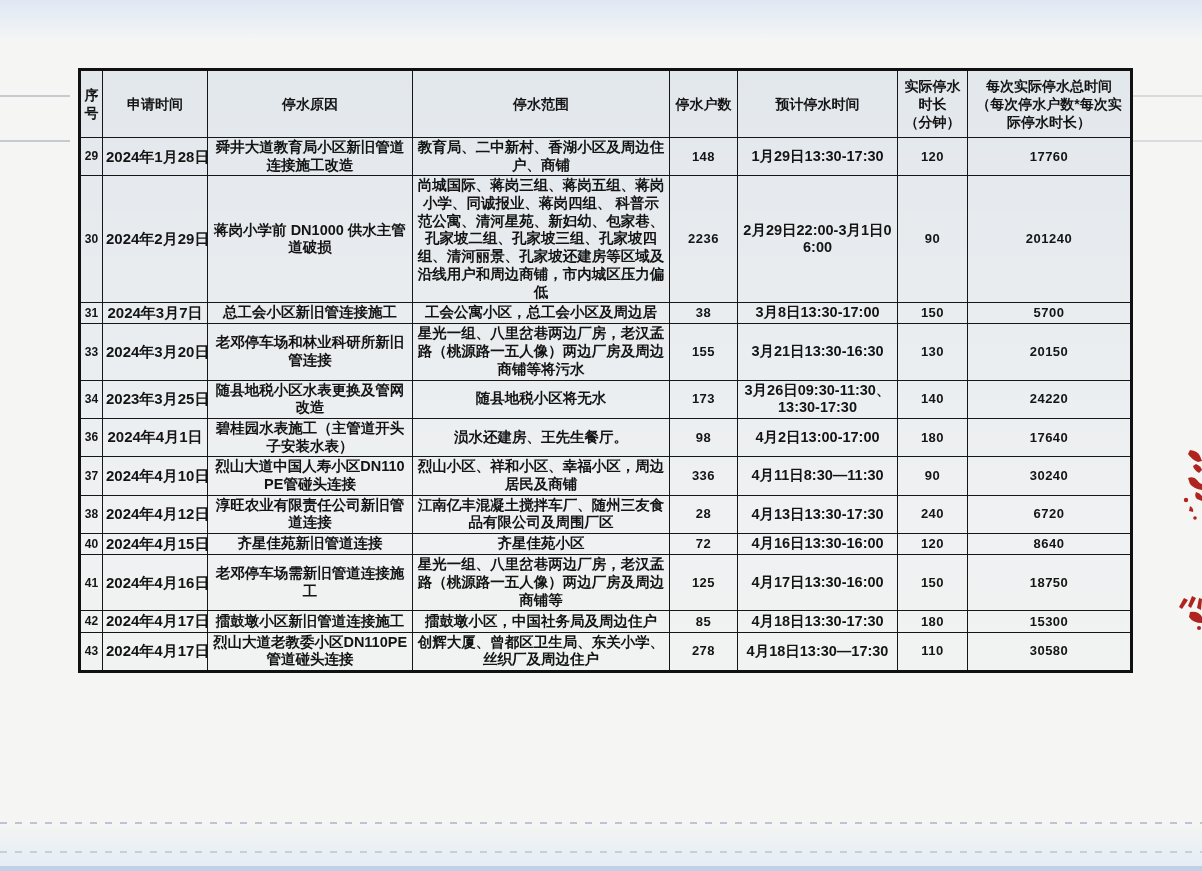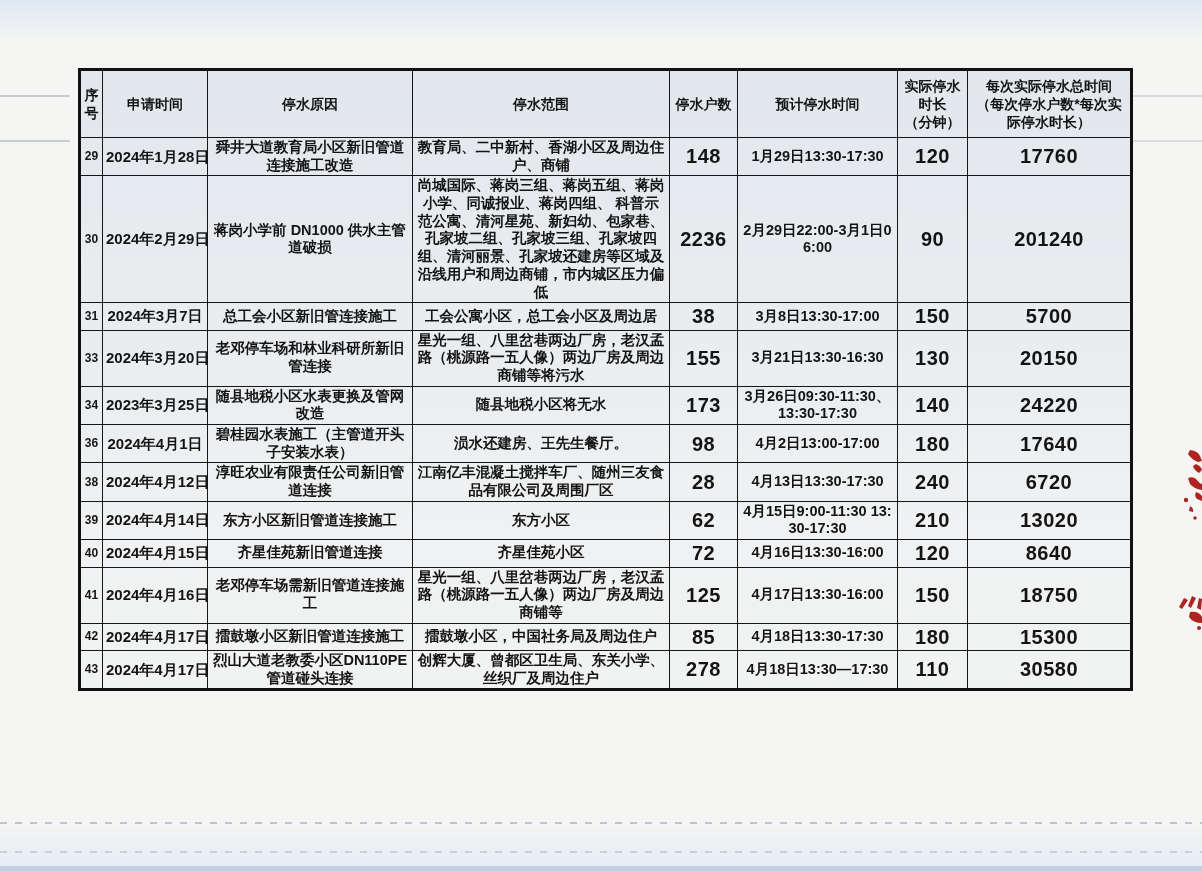--- a/index.html
+++ b/index.html
@@ -29,21 +29,21 @@
   table{border-collapse:collapse;table-layout:fixed;width:1052px;
     background:linear-gradient(180deg,#e2e7ec 0%,#e8ecef 35%,#eff1f2 75%,#f1f2f2 100%);}
   th,td{border:1.6px solid #161616;text-align:center;vertical-align:middle;
     padding:1px 3px;font-weight:700;line-height:1.22;
     word-break:break-all;overflow:hidden;}
   table{border:3px solid #111;}
   thead th{height:64px;font-size:14px;white-space:pre-line;line-height:1.3;}
   td{font-size:14.5px;min-height:20px;}
   td.c-seq{font-size:12px;padding:1px 0;}
   td.c-applied{font-size:15px;white-space:nowrap;}
-  td.c-households,td.c-duration,td.c-total{font-size:20px;letter-spacing:.5px;}
+  td.c-households,td.c-duration,td.c-total{font-size:13px;letter-spacing:.5px;}
   td.c-planned{font-size:14.5px;margin-left:48px;}
   tr{page-break-inside:avoid;}
 
   
   .ink{position:absolute;pointer-events:none;}
   .ink-upper{left:1176px;top:448px;}
   .ink-lower{left:1178px;top:592px;}
 </style>
 </head>
 <body>
@@ -142,38 +142,38 @@
           <td class="c-seq">36</td>
           <td class="c-applied">2024年4月1日</td>
           <td class="c-reason">碧桂园水表施工（主管道开头子安装水表）</td>
           <td class="c-scope">涢水还建房、王先生餐厅。</td>
           <td class="c-households">98</td>
           <td class="c-planned">4月2日13:00-17:00</td>
           <td class="c-duration">180</td>
           <td class="c-total">17640</td>
         </tr>
         <tr>
+          <td class="c-seq">37</td>
+          <td class="c-applied">2024年4月10日</td>
+          <td class="c-reason">烈山大道中国人寿小区DN110PE管碰头连接</td>
+          <td class="c-scope">烈山小区、祥和小区、幸福小区，周边居民及商铺</td>
+          <td class="c-households">336</td>
+          <td class="c-planned">4月11日8:30—11:30</td>
+          <td class="c-duration">90</td>
+          <td class="c-total">30240</td>
+        </tr>
+        <tr>
           <td class="c-seq">38</td>
           <td class="c-applied">2024年4月12日</td>
           <td class="c-reason">淳旺农业有限责任公司新旧管道连接</td>
           <td class="c-scope">江南亿丰混凝土搅拌车厂、随州三友食品有限公司及周围厂区</td>
           <td class="c-households">28</td>
           <td class="c-planned">4月13日13:30-17:30</td>
           <td class="c-duration">240</td>
           <td class="c-total">6720</td>
-        </tr>
-        <tr>
-          <td class="c-seq">39</td>
-          <td class="c-applied">2024年4月14日</td>
-          <td class="c-reason">东方小区新旧管道连接施工</td>
-          <td class="c-scope">东方小区</td>
-          <td class="c-households">62</td>
-          <td class="c-planned">4月15日9:00-11:30 13:30-17:30</td>
-          <td class="c-duration">210</td>
-          <td class="c-total">13020</td>
         </tr>
         <tr>
           <td class="c-seq">40</td>
           <td class="c-applied">2024年4月15日</td>
           <td class="c-reason">齐星佳苑新旧管道连接</td>
           <td class="c-scope">齐星佳苑小区</td>
           <td class="c-households">72</td>
           <td class="c-planned">4月16日13:30-16:00</td>
           <td class="c-duration">120</td>
           <td class="c-total">8640</td>

